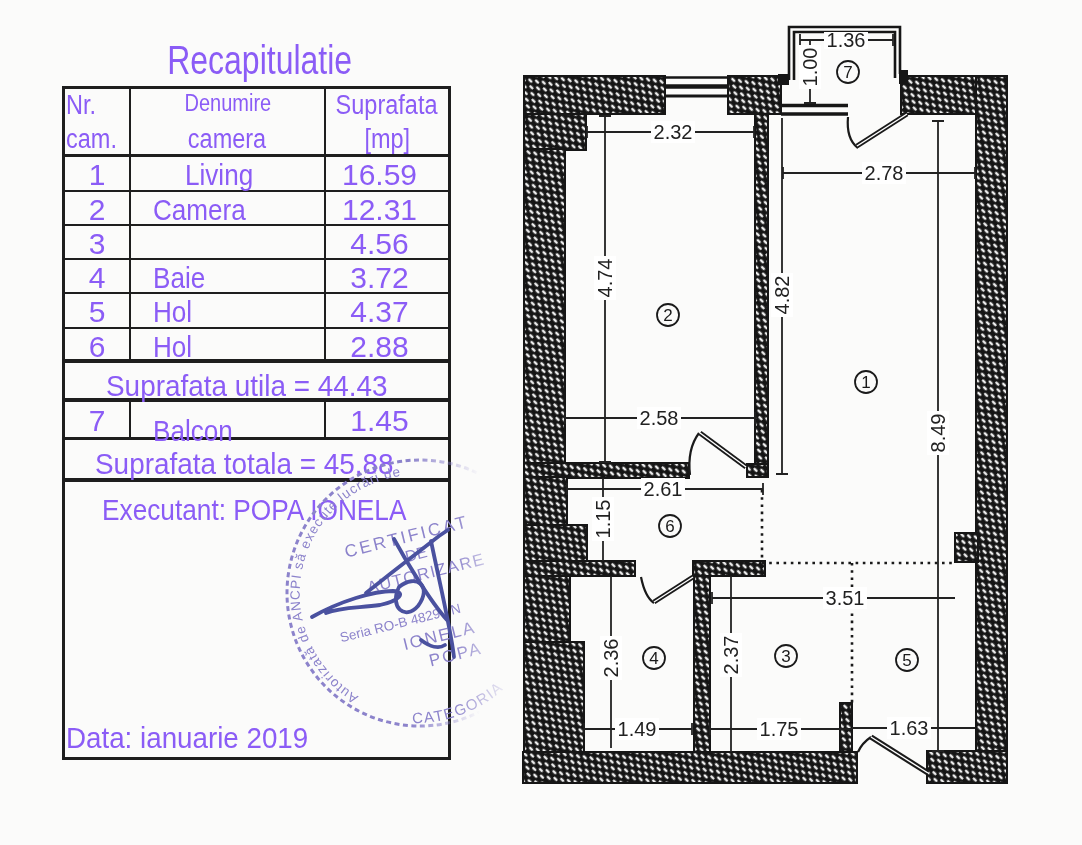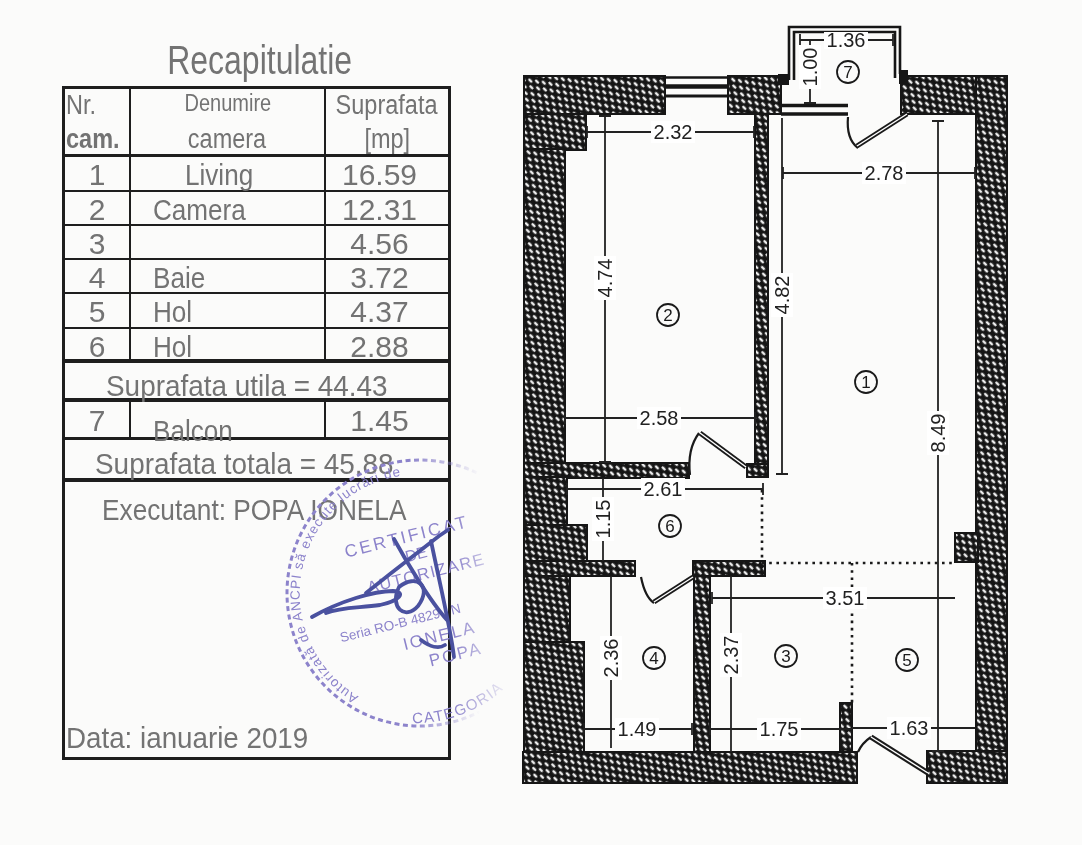--- a/index.html
+++ b/index.html
@@ -1,19 +1,19 @@
 <!DOCTYPE html>
 <html><head>
 <meta charset="utf-8">
 <style>
   html,body{margin:0;padding:0;background:#fff;}
   #page{position:relative;width:1082px;height:845px;background:#fbfbfa;overflow:hidden;
         font-family:"Liberation Sans",sans-serif;color:#1c1c1c;}
   .ln{position:absolute;background:#1e1e1e;}
-  .t{position:absolute;white-space:nowrap;color:#737373;}
+  .t{position:absolute;white-space:nowrap;color:#8b5cf6;}
   .cx{transform:scaleX(0.87);transform-origin:center;}
   .lx{transform:scaleX(0.87);transform-origin:left center;}
   .ctr{display:flex;justify-content:center;}
 </style>
 </head>
 <body>
 <div id="page">
 
   <div class="t ctr" style="left:130px;top:38px;width:260px;font-size:40px;">
     <span style="display:inline-block;transform:scaleX(0.80);transform-origin:center;">Recapitulatie</span>
@@ -34,21 +34,21 @@
   <div class="ln" style="left:62px;top:398px;width:389px;height:4px;"></div>
   <div class="ln" style="left:62px;top:437px;width:389px;height:3px;"></div>
   <div class="ln" style="left:62px;top:478px;width:389px;height:4px;"></div>
 
   <div class="ln" style="left:129px;top:86px;width:2px;height:275px;"></div>
   <div class="ln" style="left:324px;top:86px;width:2px;height:275px;"></div>
   <div class="ln" style="left:129px;top:402px;width:2px;height:35px;"></div>
   <div class="ln" style="left:324px;top:402px;width:2px;height:35px;"></div>
 
   <div class="t" style="left:66px;top:90px;font-size:27px;"><span class="lx" style="display:inline-block;">Nr.</span></div>
-  <div class="t" style="left:66px;top:124px;font-size:27px;font-weight:bold;"><span class="lx" style="display:inline-block;">cam.</span></div>
+  <div class="t" style="left:66px;top:124px;font-size:27px;"><span class="lx" style="display:inline-block;">cam.</span></div>
   <div class="t ctr" style="left:131px;top:90px;width:193px;font-size:23px;">
       <span class="cx">Denumire</span>
     </div>
   <div class="t ctr" style="left:131px;top:124px;width:193px;font-size:27px;">
       <span class="cx">camera</span>
     </div>
   <div class="t ctr" style="left:326px;top:90px;width:122px;font-size:27px;">
       <span class="cx">Suprafata</span>
     </div>
   <div class="t ctr" style="left:326px;top:124px;width:122px;font-size:27px;">

